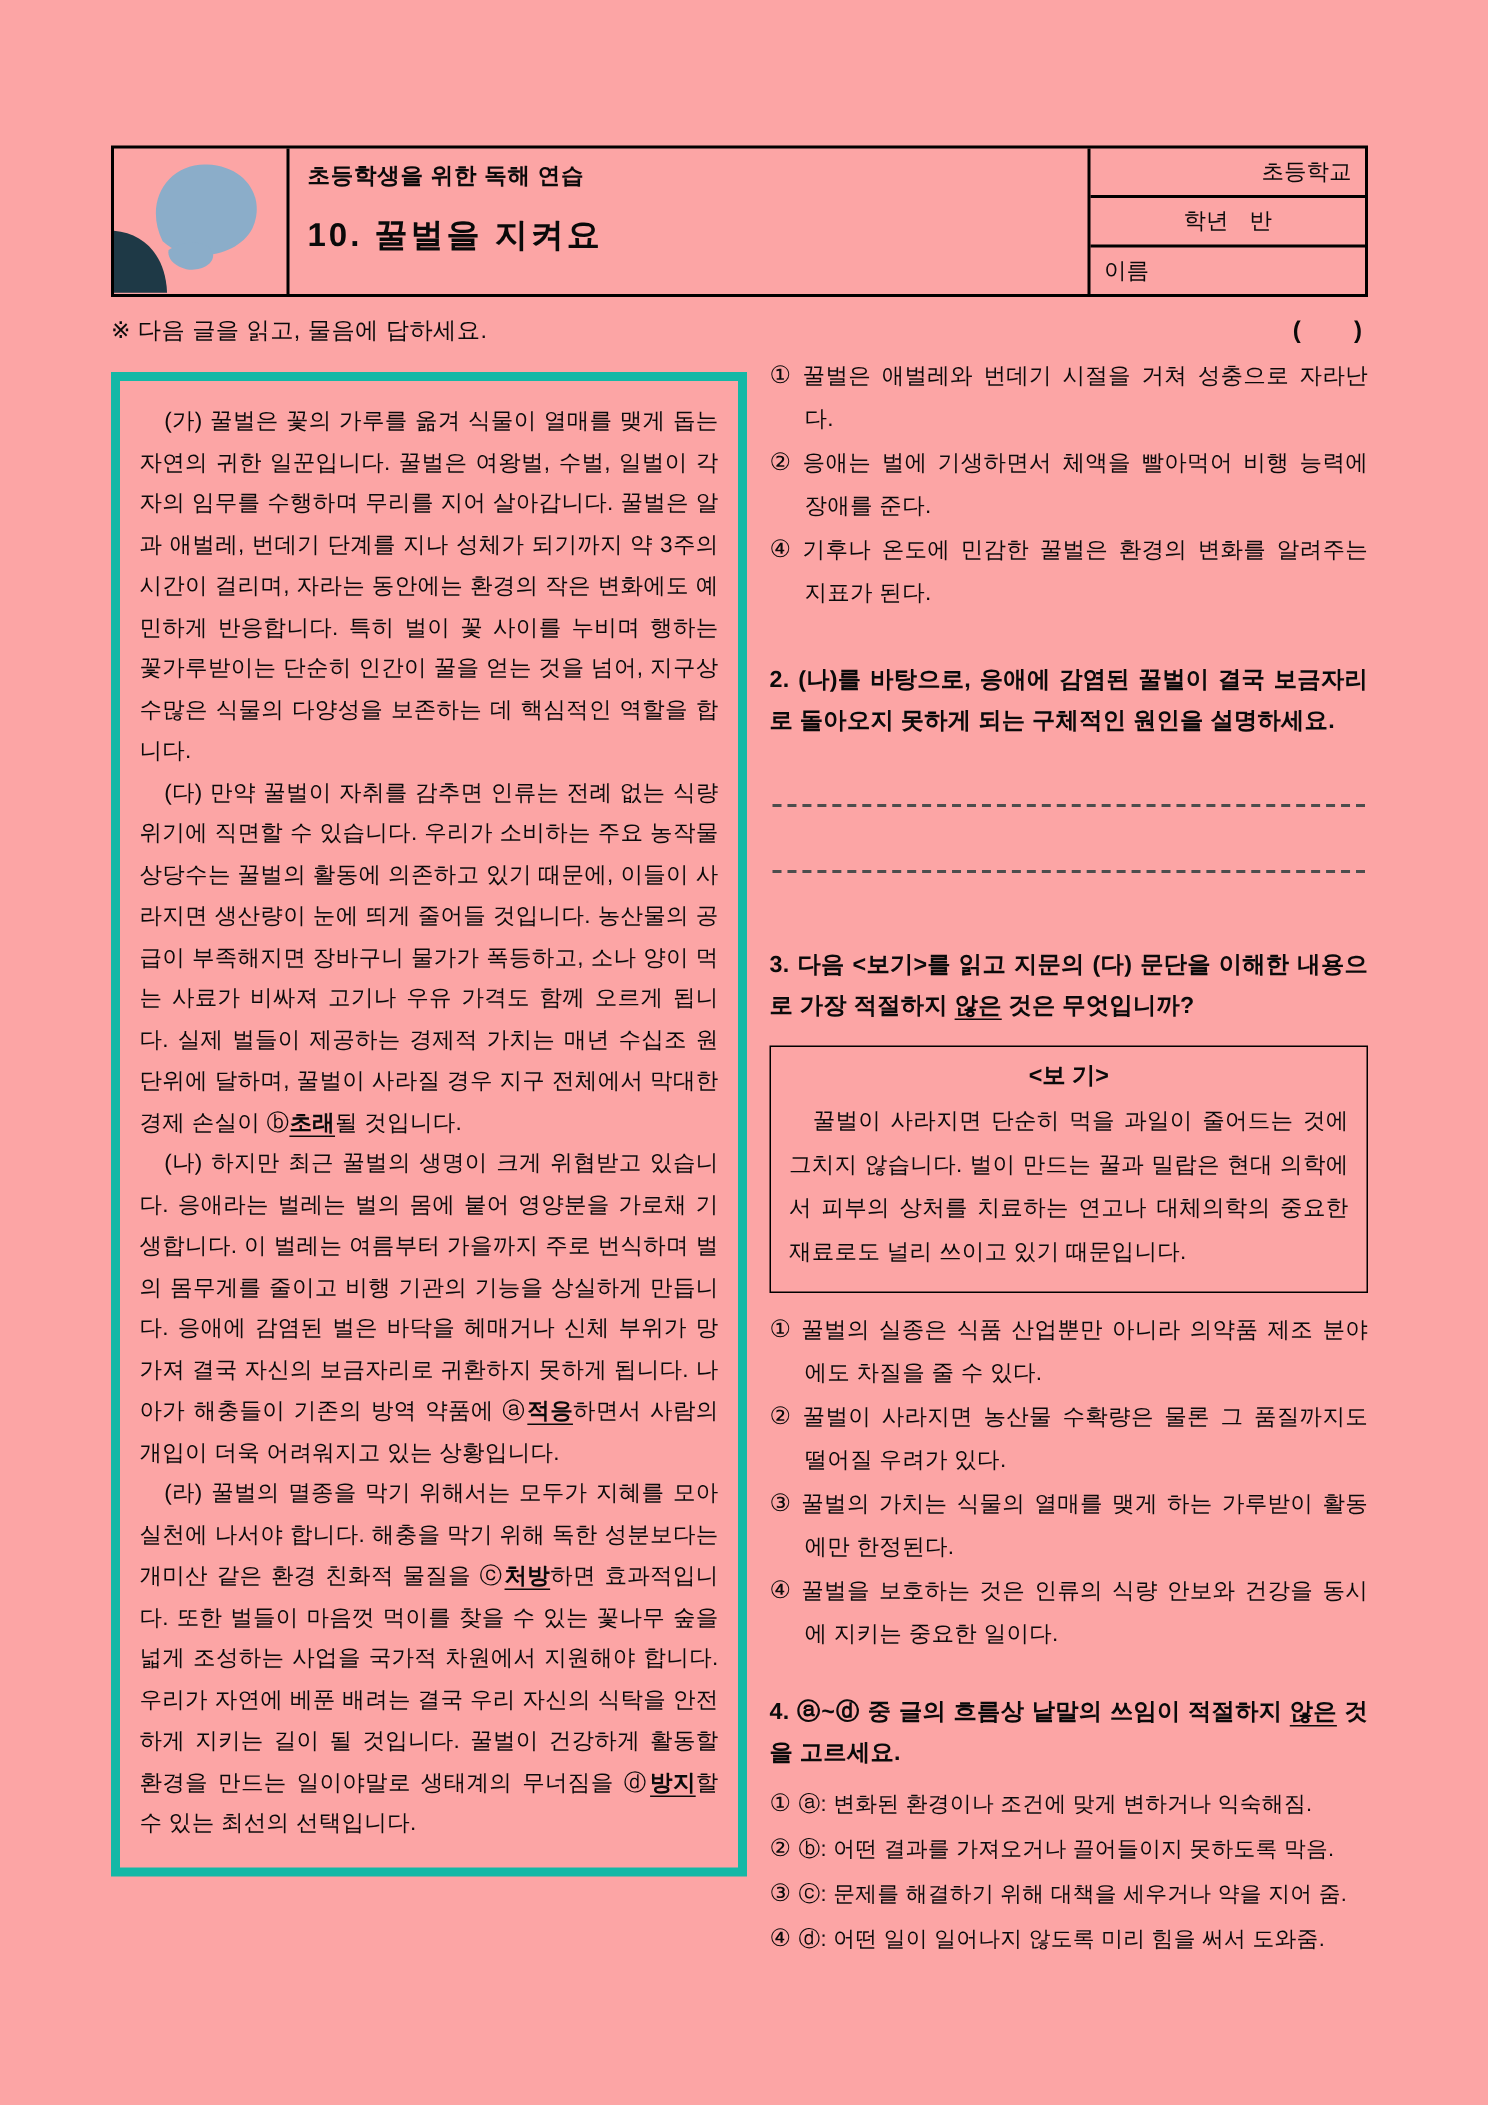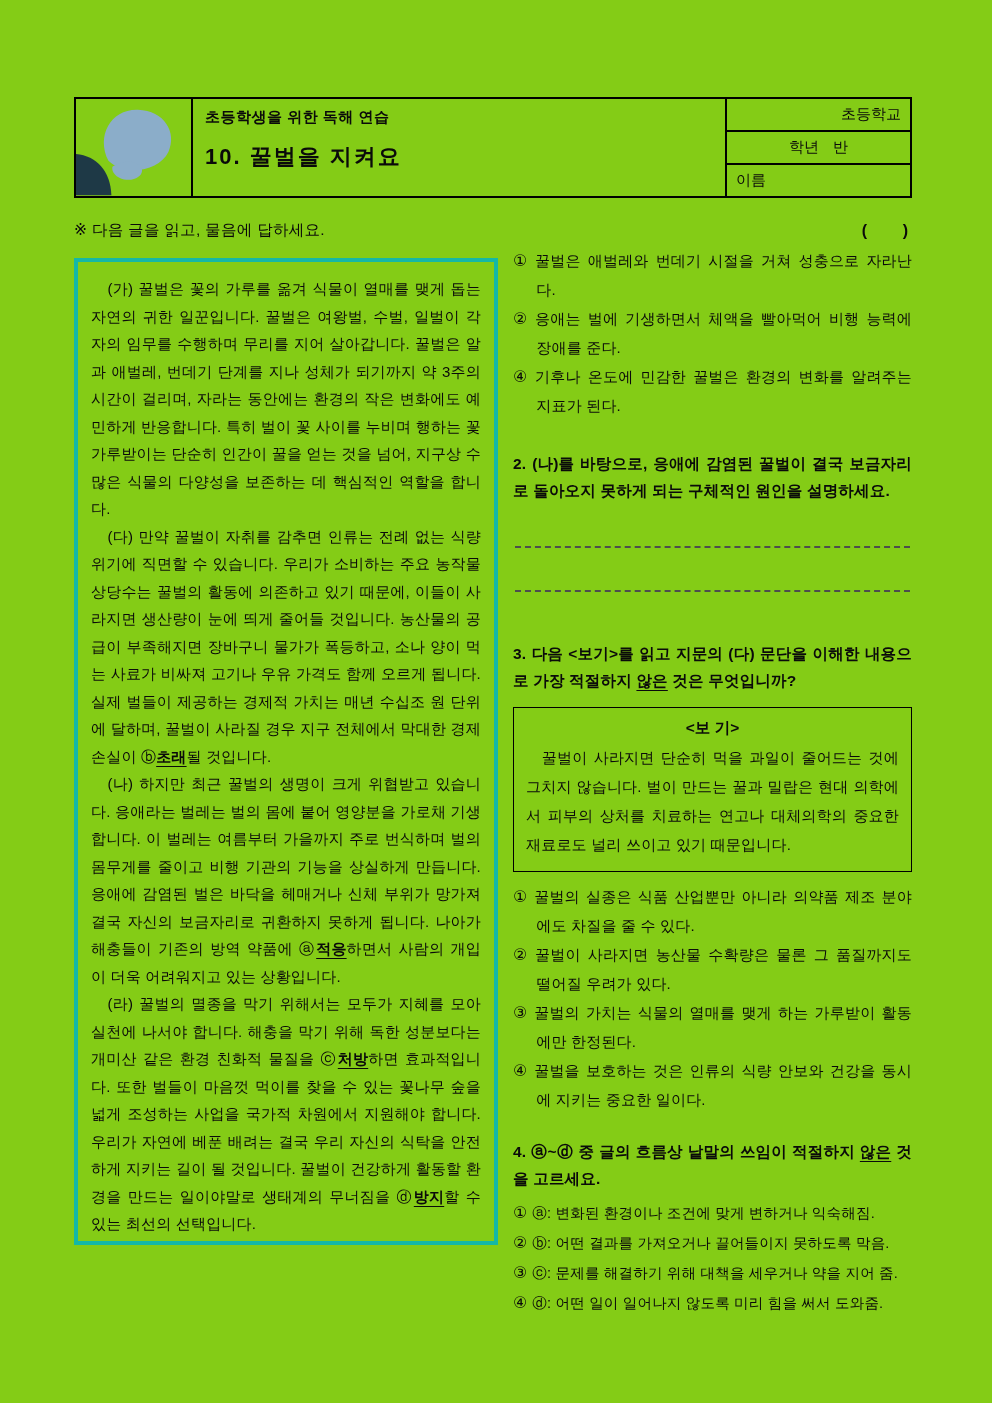--- a/index.html
+++ b/index.html
@@ -1,39 +1,39 @@
 <!DOCTYPE html>
 <html><head>
 <meta charset="utf-8">
 <style>
   html,body{margin:0;padding:0;background:#ffffff;}
   .page{
     position:relative;width:992px;height:1403px;box-sizing:border-box;
-    padding:97px 80px 30px 74px;background:#84cc16;color:#0a0a0a;
+    padding:97px 80px 30px 74px;background:#fca5a5;color:#0a0a0a;
     font-family:"Liberation Sans","DejaVu Sans",sans-serif;overflow:hidden;
   }
   
   .hdr{display:grid;grid-template-columns:117px auto 183px;border:2px solid #000;height:101px;box-sizing:border-box;}
   .hdr-logo{border-right:2px solid #000;position:relative;overflow:hidden;}
   .hdr-logo svg{display:block;width:100%;height:100%;}
   .hdr-mid{border-right:2px solid #000;padding:9px 12px 6px;display:flex;flex-direction:column;box-sizing:border-box;}
   .course{font-size:15px;font-weight:700;letter-spacing:.5px;}
   .lesson{font-size:22px;font-weight:700;text-align:left;margin-top:15px;letter-spacing:2px;}
   .hdr-info{display:flex;flex-direction:column;font-size:15px;box-sizing:border-box;}
   .info-row{flex:1;display:flex;align-items:center;box-sizing:border-box;padding:0 9px;}
   .info-row + .info-row{border-top:2px solid #000;}
   .row-school{justify-content:flex-end;}
   .row-grade{justify-content:center;gap:14px;}
   .row-name{justify-content:flex-start;}
   
-  .main{display:flex;gap:15px;margin-top:21px;justify-content:center;}
+  .main{display:flex;gap:15px;margin-top:11px;justify-content:center;}
   .col-left{width:424px;flex:none;}
   .col-right{flex:1;min-width:0;}
   .instruction{font-size:15.5px;margin:1px 0 17px 0;letter-spacing:.3px;}
-  .passage-box{border:4px solid #14b8a6;padding:13px 13px 3px;box-sizing:border-box;}
+  .passage-box{border:6px solid #14b8a6;padding:13px 13px 15px;box-sizing:border-box;}
   .para{margin:0;font-size:15px;line-height:27.5px;text-align:justify;text-indent:1.1em;word-break:break-all;letter-spacing:.2px;}
   .seg-plain{}
   .seg-mark{font-weight:700;text-decoration:underline;text-underline-offset:4px;}
   .u{text-decoration:underline;text-underline-offset:4px;}
   
   .q-title{font-size:15.5px;font-weight:700;line-height:27px;text-align:justify;word-break:break-all;margin:0;letter-spacing:.2px;}
   .answer-paren{text-align:right;font-weight:700;font-size:16px;padding-right:4px;margin:3px 0 2px;white-space:pre;}
   .options{margin-top:6px;}
   .option{font-size:15px;line-height:29px;text-align:justify;word-break:break-all;padding-left:1.55em;text-indent:-1.55em;letter-spacing:.2px;}
   .option .marker{font-size:16px;margin-right:.3em;}

